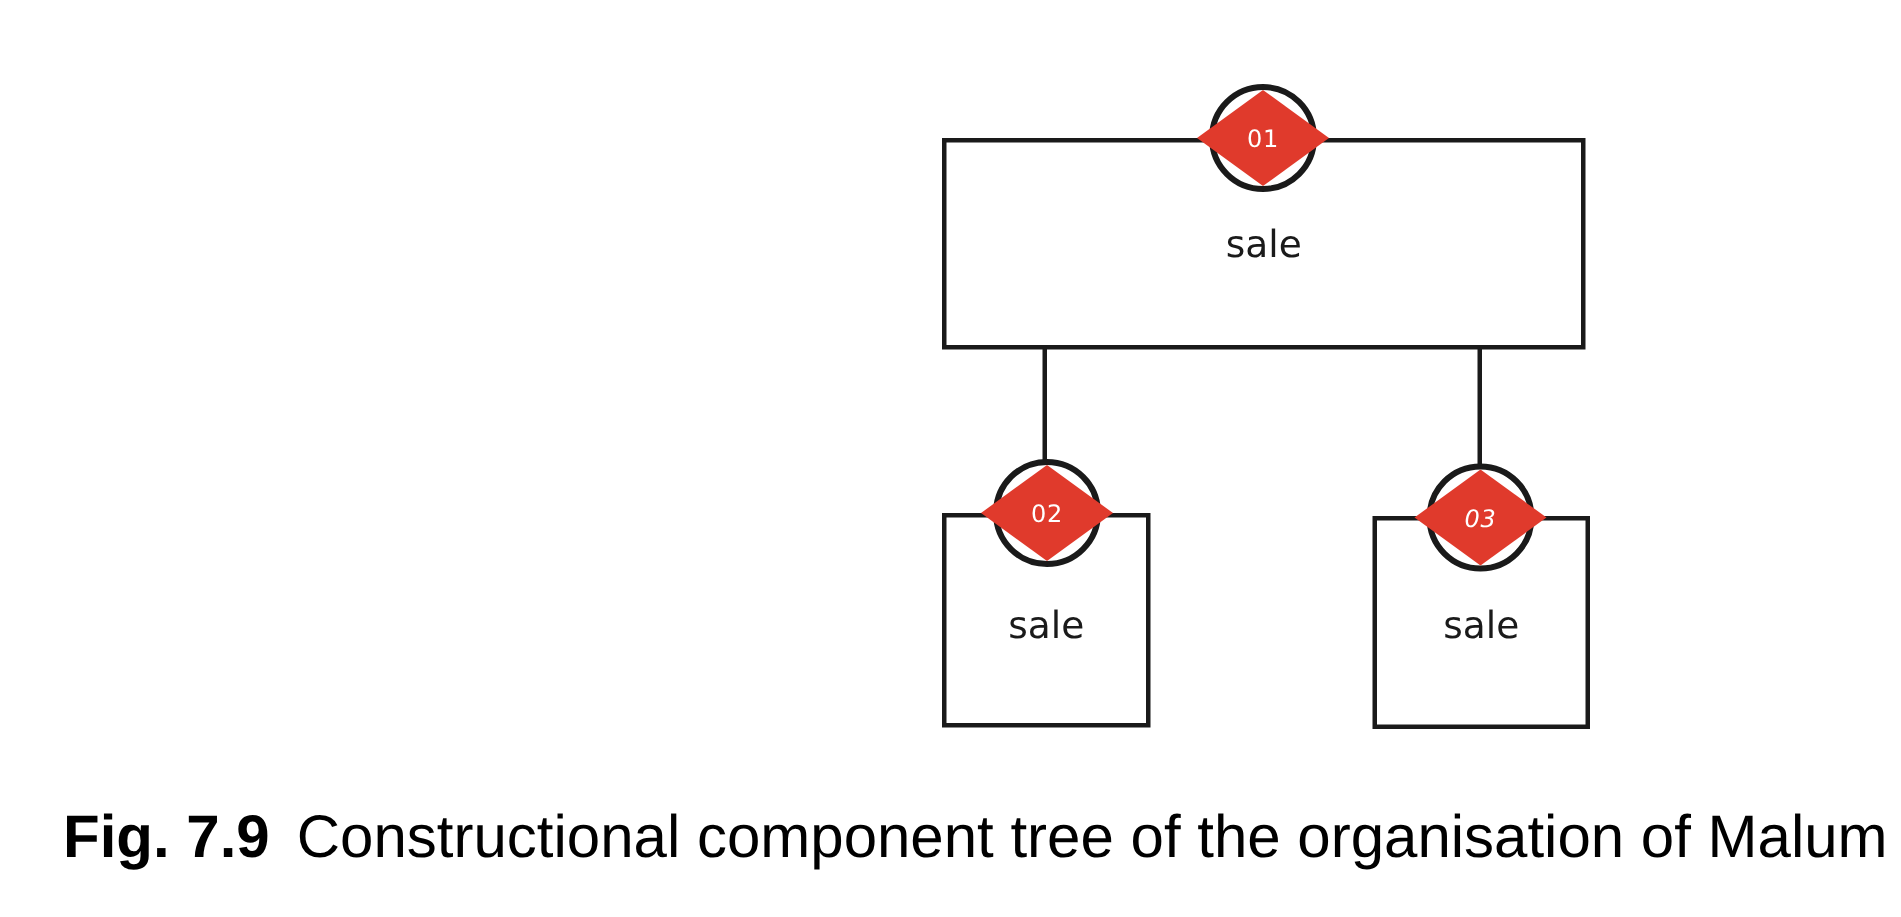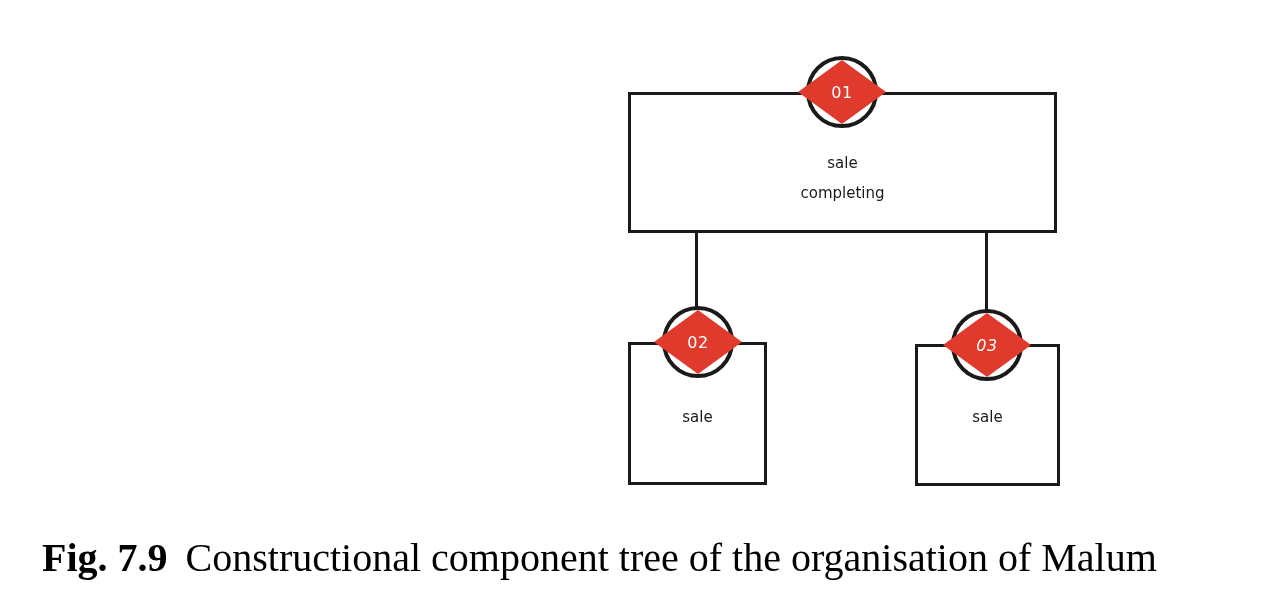--- a/index.html
+++ b/index.html
@@ -23,21 +23,21 @@
     background: transparent;
   }
   .node-01 { left: 628px; top: 92px;  width: 429px; height: 141px; }
   .node-02 { left: 628px; top: 342px; width: 139px; height: 143px; }
   .node-03 { left: 915px; top: 344px; width: 145px; height: 142px; }
 
   .node-label {
     position: absolute;
     left: 0; right: 0;
     text-align: center;
-    font-size: 15px;
+    font-size: 25px;
     line-height: 30px;
     color: var(--ink, #1a1a1a);
     white-space: nowrap;
   }
   .node-01 .node-label { top: 53px; }
   .node-02 .node-label { top: 57px; }
   .node-03 .node-label { top: 55px; }
 
   .connector {
     position: absolute;
@@ -70,21 +70,21 @@
     font-size: 16px;
     color: var(--badge-text, #ffffff);
     letter-spacing: 0.5px;
   }
 
   
   .caption {
     position: absolute;
     left: 42px;
     top: 535px;
-    font-family: Liberation Serif, serif;
+    font-family: Liberation Sans, sans-serif;
     font-size: 40px;
     line-height: 46px;
     color: #000000;
     white-space: nowrap;
   }
   .caption-label {
     font-weight: bold;
     margin-right: 18px;
   }
 </style>
@@ -94,21 +94,20 @@
 <div class="page">
 
   <div class="diagram">
 
     <div class="connector conn-02"></div>
     <div class="connector conn-03"></div>
 
     <div class="node node-01">
       <div class="node-label">
         <div>sale</div>
-        <div>completing</div>
       </div>
     </div>
 
     <div class="node node-02">
       <div class="node-label">
         <div>sale</div>
       </div>
     </div>
 
     <div class="node node-03">

